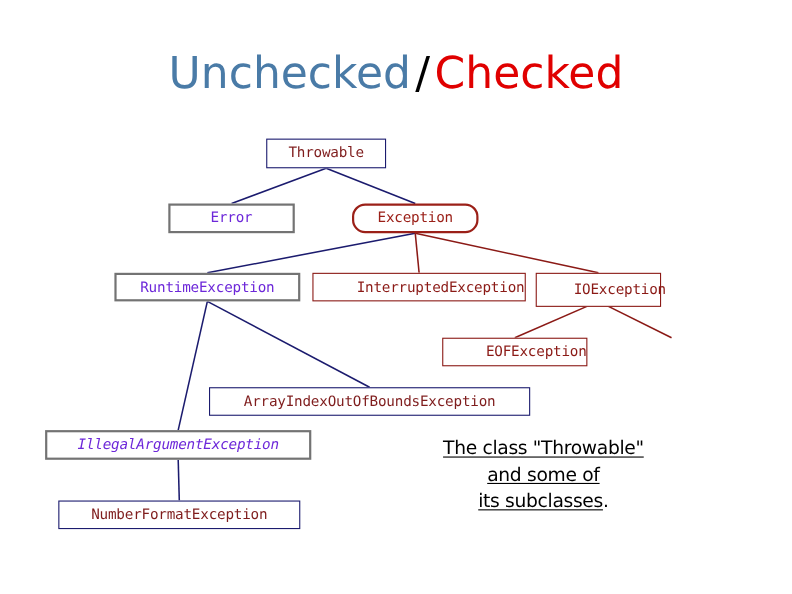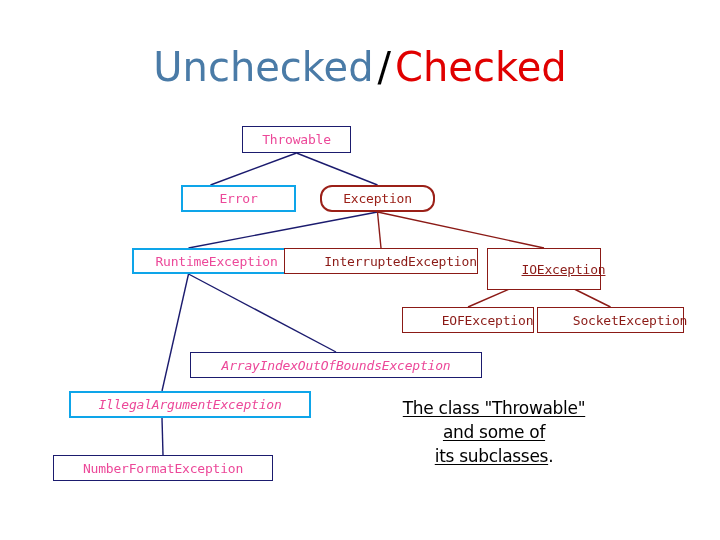--- a/index.html
+++ b/index.html
@@ -38,23 +38,23 @@
     display:flex;
     align-items:center;
     justify-content:center;
     font-family:"DejaVu Sans Mono","Liberation Mono",monospace;
     font-size:13px;
     line-height:13px;
     letter-spacing:-0.2px;
     white-space:nowrap;
     z-index:3;
   }
-  .node.blue{border:1px solid #1b1b6e;color:#ec4899;}
+  .node.blue{border:1px solid #1b1b6e;color:#7f1d1d;}
   .node.red{border:1px solid #8b1a16;color:#8b1a16;padding-left:39px;}
-  .node.thick-blue{border:2px solid #0ea5e9;color:#ec4899;margin-left:28px;}
+  .node.thick-blue{border:2px solid #737373;color:#6d28d9;}
   .node.thick-red{border:2px solid #9b2018;color:#9b2018;}
 
   
   #caption{
     position:absolute;
     left:358px;top:396px;width:272px;
     text-align:center;
     font-family:"DejaVu Sans",sans-serif;
     font-size:17px;
     line-height:24px;
@@ -94,30 +94,27 @@
       </div>
       <div class="node thick-red" style="left: 320px; top: 185px; width: 115px; height: 27px; border-radius: 12px;">
         <span>Exception</span>
       </div>
       <div class="node thick-blue" style="left: 104px; top: 248px; width: 169px; height: 26px;">
         <span>RuntimeException</span>
       </div>
       <div class="node red" style="left: 284px; top: 248px; width: 194px; height: 26px;">
         <span>InterruptedException</span>
       </div>
-      <div class="node red" style="left: 487px; top: 248px; width: 114px; height: 42px; text-decoration: underline;">
+      <div class="node red" style="left: 487px; top: 248px; width: 114px; height: 31px;">
         <span>IOException</span>
       </div>
       <div class="node red" style="left: 402px; top: 307px; width: 132px; height: 26px;">
         <span>EOFException</span>
       </div>
-      <div class="node red" style="left: 537px; top: 307px; width: 147px; height: 26px;">
-        <span>SocketException</span>
-      </div>
-      <div class="node blue" style="left: 190px; top: 352px; width: 292px; height: 26px; font-style: italic;">
+      <div class="node blue" style="left: 190px; top: 352px; width: 292px; height: 26px;">
         <span>ArrayIndexOutOfBoundsException</span>
       </div>
       <div class="node thick-blue" style="left: 41px; top: 391px; width: 242px; height: 27px; font-style: italic;">
         <span>IllegalArgumentException</span>
       </div>
       <div class="node blue" style="left: 53px; top: 455px; width: 220px; height: 26px;">
         <span>NumberFormatException</span>
       </div>
     </div>
 

